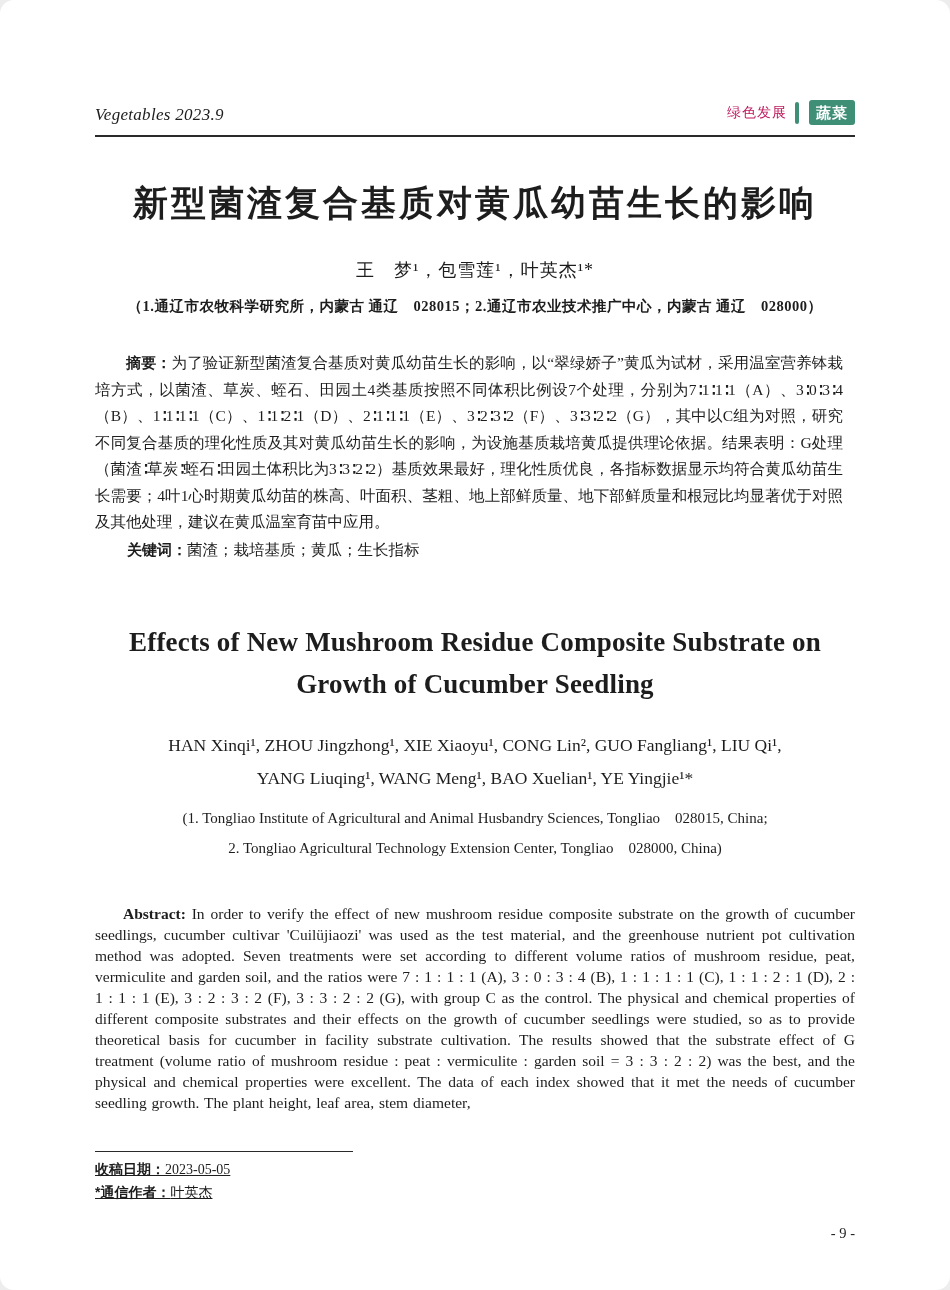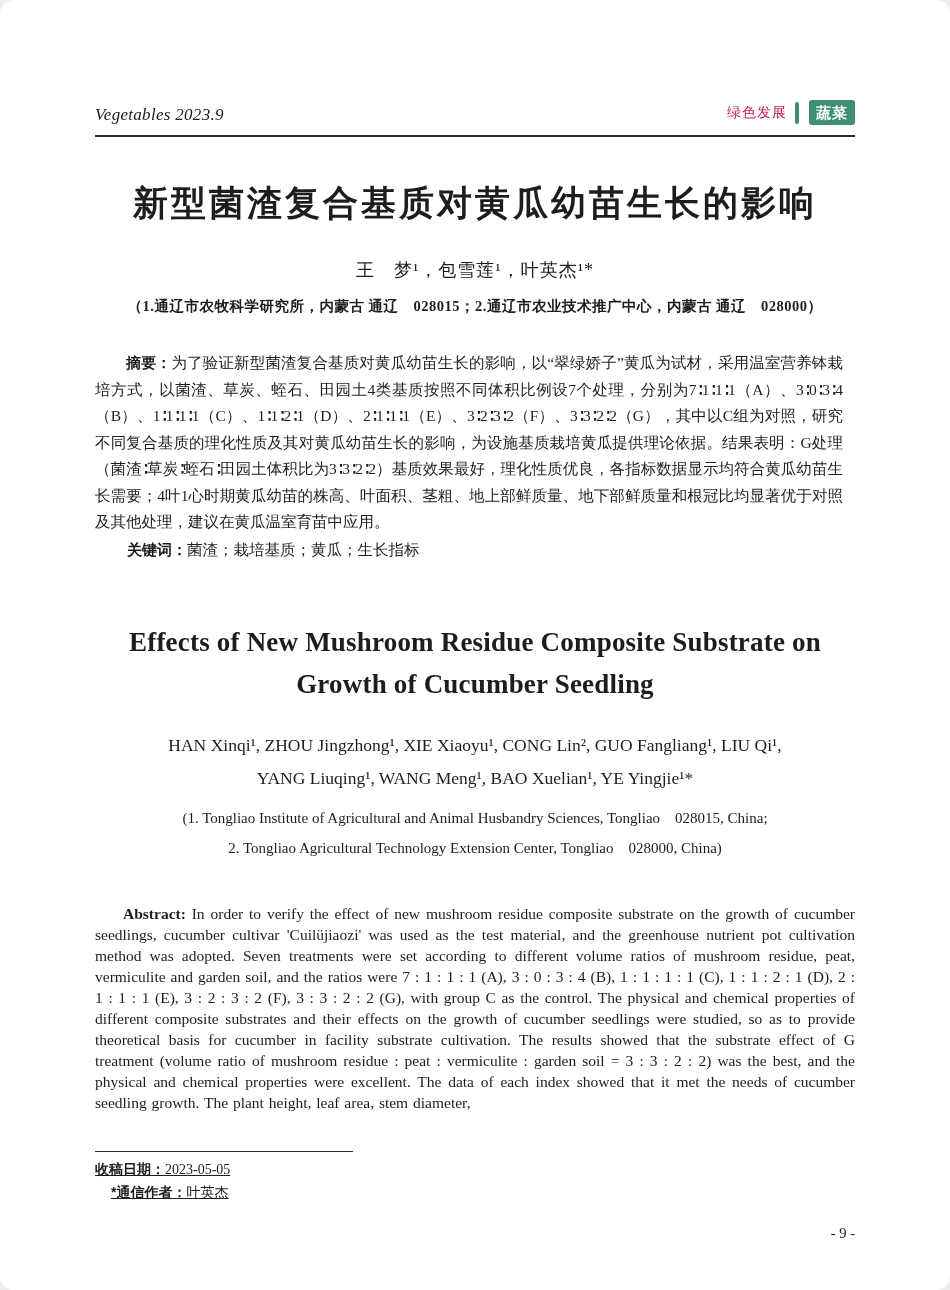--- a/index.html
+++ b/index.html
@@ -201,18 +201,18 @@
   <div class="affiliation-en">
     <div>(1. Tongliao Institute of Agricultural and Animal Husbandry Sciences, Tongliao　028015, China;</div>
     <div>2. Tongliao Agricultural Technology Extension Center, Tongliao　028000, China)</div>
   </div>
 
   <p class="abstract-en"><span class="label-strong" style="font-family:'Liberation Serif',serif;font-size:15.5px;">Abstract:</span><span> In order to verify the effect of new mushroom residue composite substrate on the growth of cucumber seedlings, cucumber cultivar 'Cuilüjiaozi' was used as the test material, and the greenhouse nutrient pot cultivation method was adopted. Seven treatments were set according to different volume ratios of mushroom residue, peat, vermiculite and garden soil, and the ratios were 7 : 1 : 1 : 1 (A), 3 : 0 : 3 : 4 (B), 1 : 1 : 1 : 1 (C), 1 : 1 : 2 : 1 (D), 2 : 1 : 1 : 1 (E), 3 : 2 : 3 : 2 (F), 3 : 3 : 2 : 2 (G), with group C as the control. The physical and chemical properties of different composite substrates and their effects on the growth of cucumber seedlings were studied, so as to provide theoretical basis for cucumber in facility substrate cultivation. The results showed that the substrate effect of G treatment (volume ratio of mushroom residue : peat : vermiculite : garden soil = 3 : 3 : 2 : 2) was the best, and the physical and chemical properties were excellent. The data of each index showed that it met the needs of cucumber seedling growth. The plant height, leaf area, stem diameter,</span></p>
 
   <div class="footnote">
     <hr class="footnote-rule">
     <div><span class="label-strong" style="font-size:14px;">收稿日期：</span><span>2023-05-05</span></div>
-    <div><span class="label-strong" style="font-size:14px;margin-left:16px;">*通信作者：</span><span>叶英杰</span></div>
+    <div><span class="label-strong" style="font-size:14px;">*通信作者：</span><span>叶英杰</span></div>
   </div>
 
   <div class="page-number">- 9 -</div>
 
 </div>
 
 </body></html>

